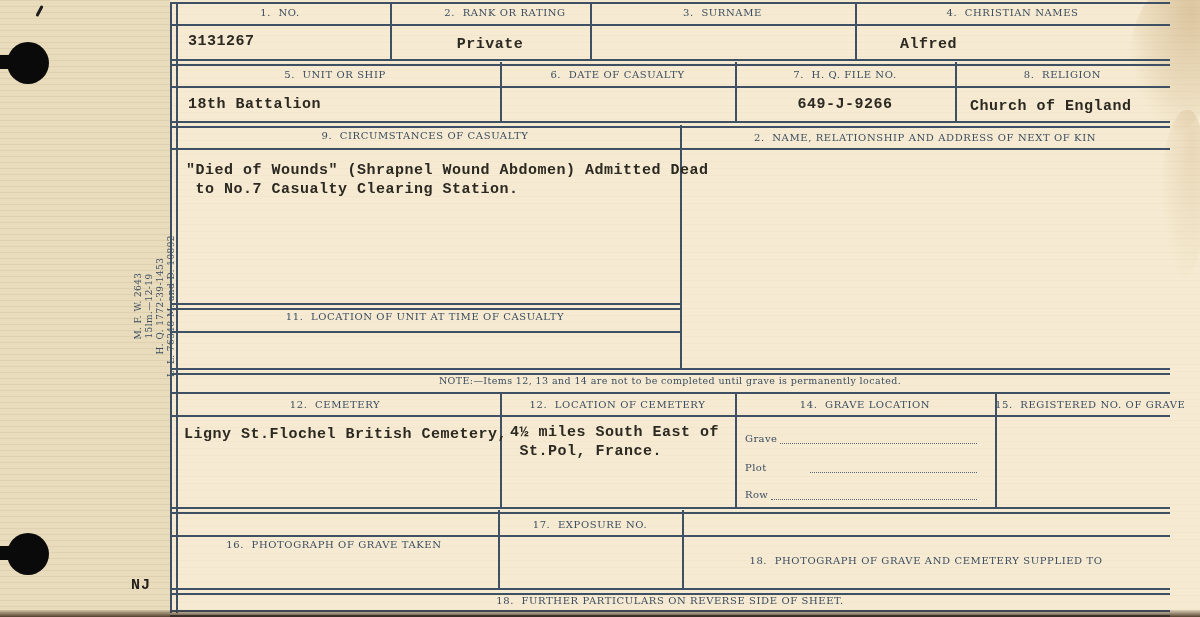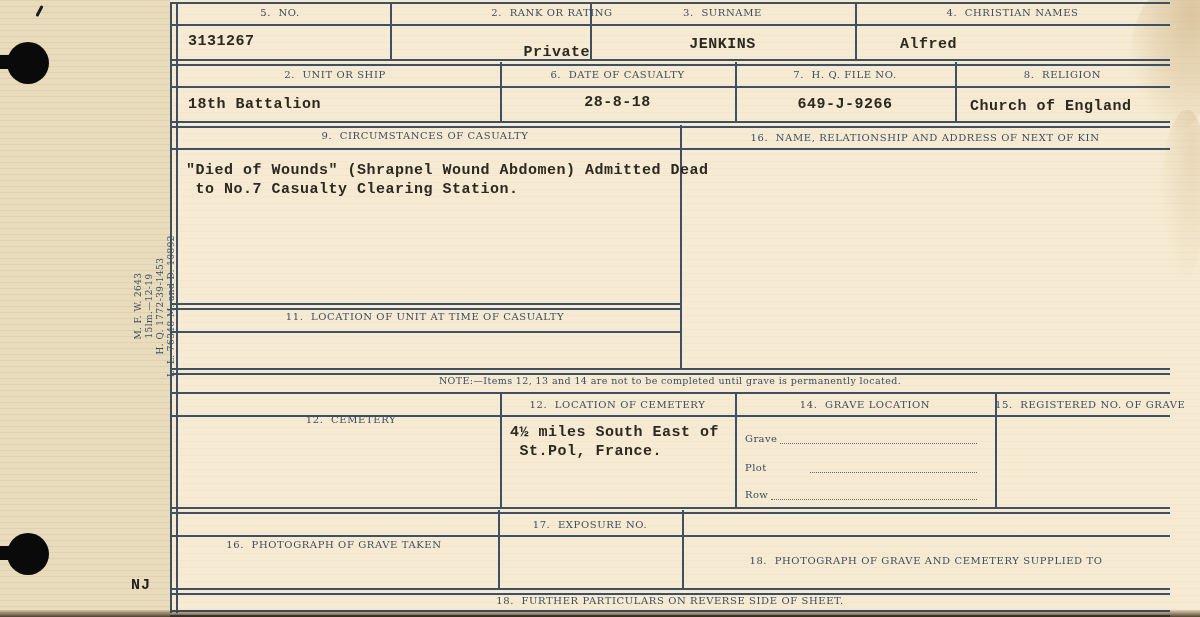--- a/index.html
+++ b/index.html
@@ -90,54 +90,53 @@
   <div class="vline" style="left:330px;top:62px;height:59px;"></div>
   <div class="vline" style="left:565px;top:62px;height:59px;"></div>
   <div class="vline" style="left:785px;top:62px;height:59px;"></div>
   <div class="vline" style="left:510px;top:125px;height:243px;"></div>
   <div class="vline" style="left:330px;top:392px;height:115px;"></div>
   <div class="vline" style="left:565px;top:392px;height:115px;"></div>
   <div class="vline" style="left:825px;top:392px;height:115px;"></div>
   <div class="vline" style="left:328px;top:510px;height:78px;"></div>
   <div class="vline" style="left:512px;top:510px;height:78px;"></div>
 
-  <div class="hdr" style="left:0;top:7px;width:220px;">5.  NO.</div>
-  <div class="hdr" style="left:220px;top:7px;width:230px;padding-left:47px;">2.  RANK OR RATING</div>
+  <div class="hdr" style="left:0;top:7px;width:220px;">1.  NO.</div>
+  <div class="hdr" style="left:220px;top:7px;width:230px;">2.  RANK OR RATING</div>
   <div class="hdr" style="left:420px;top:7px;width:265px;">3.  SURNAME</div>
   <div class="hdr" style="left:685px;top:7px;width:315px;">4.  CHRISTIAN NAMES</div>
 
   <div class="tw" style="left:18px;top:33px;">3131267</div>
-  <div class="tw" style="left:220px;top:44px;width:200px;text-align:right;">Private</div>
-  <div class="tw" style="left:420px;top:36px;width:265px;text-align:center;">JENKINS</div>
+  <div class="tw" style="left:220px;top:36px;width:200px;text-align:center;">Private</div>
   <div class="tw" style="left:730px;top:36px;">Alfred</div>
 
-  <div class="hdr" style="left:0;top:69px;width:330px;">2.  UNIT OR SHIP</div>
+  <div class="hdr" style="left:0;top:69px;width:330px;">5.  UNIT OR SHIP</div>
   <div class="hdr" style="left:330px;top:69px;width:235px;">6.  DATE OF CASUALTY</div>
   <div class="hdr" style="left:565px;top:69px;width:220px;">7.  H. Q. FILE NO.</div>
   <div class="hdr" style="left:785px;top:69px;width:215px;">8.  RELIGION</div>
 
   <div class="tw" style="left:18px;top:96px;">18th Battalion</div>
-  <div class="tw" style="left:330px;top:94px;width:235px;text-align:center;">28-8-18</div>
   <div class="tw" style="left:565px;top:96px;width:220px;text-align:center;">649-J-9266</div>
   <div class="tw" style="left:800px;top:98px;">Church of England</div>
 
   <div class="hdr" style="left:0;top:130px;width:510px;">9.  CIRCUMSTANCES OF CASUALTY</div>
   <div class="tw" style="left:16px;top:162px;">"Died of Wounds" (Shrapnel Wound Abdomen) Admitted Dead
  to No.7 Casualty Clearing Station.</div>
-  <div class="hdr" style="left:510px;top:132px;width:490px;">16.  NAME, RELATIONSHIP AND ADDRESS OF NEXT OF KIN</div>
+  <div class="hdr" style="left:510px;top:132px;width:490px;">2.  NAME, RELATIONSHIP AND ADDRESS OF NEXT OF KIN</div>
 
   <div class="hdr" style="left:0;top:311px;width:510px;">11.  LOCATION OF UNIT AT TIME OF CASUALTY</div>
 
   <div class="note-line" style="left:0;top:375px;width:1000px;">NOTE:—Items 12, 13 and 14 are not to be completed until grave is permanently located.</div>
 
-  <div class="hdr" style="left:0;top:414px;width:330px;margin-left:16px;">12.  CEMETERY</div>
+  <div class="hdr" style="left:0;top:399px;width:330px;">12.  CEMETERY</div>
   <div class="hdr" style="left:330px;top:399px;width:235px;">12.  LOCATION OF CEMETERY</div>
   <div class="hdr" style="left:565px;top:399px;width:260px;">14.  GRAVE LOCATION</div>
   <div class="hdr" style="left:825px;top:399px;width:175px;">15.  REGISTERED NO. OF GRAVE</div>
 
+  <div class="tw" style="left:14px;top:426px;">Ligny St.Flochel British Cemetery,</div>
   <div class="tw" style="left:340px;top:424px;">4½ miles South East of
  St.Pol, France.</div>
 
   <div class="leader-row" style="left:575px;top:430px;width:232px;height:14px;">
     <span>Grave</span>
       <span class="dots"></span>
   </div>
   <div class="leader-row" style="left:575px;top:459px;width:232px;height:14px;gap:40px;">
     <span>Plot</span>
       <span class="dots"></span>

